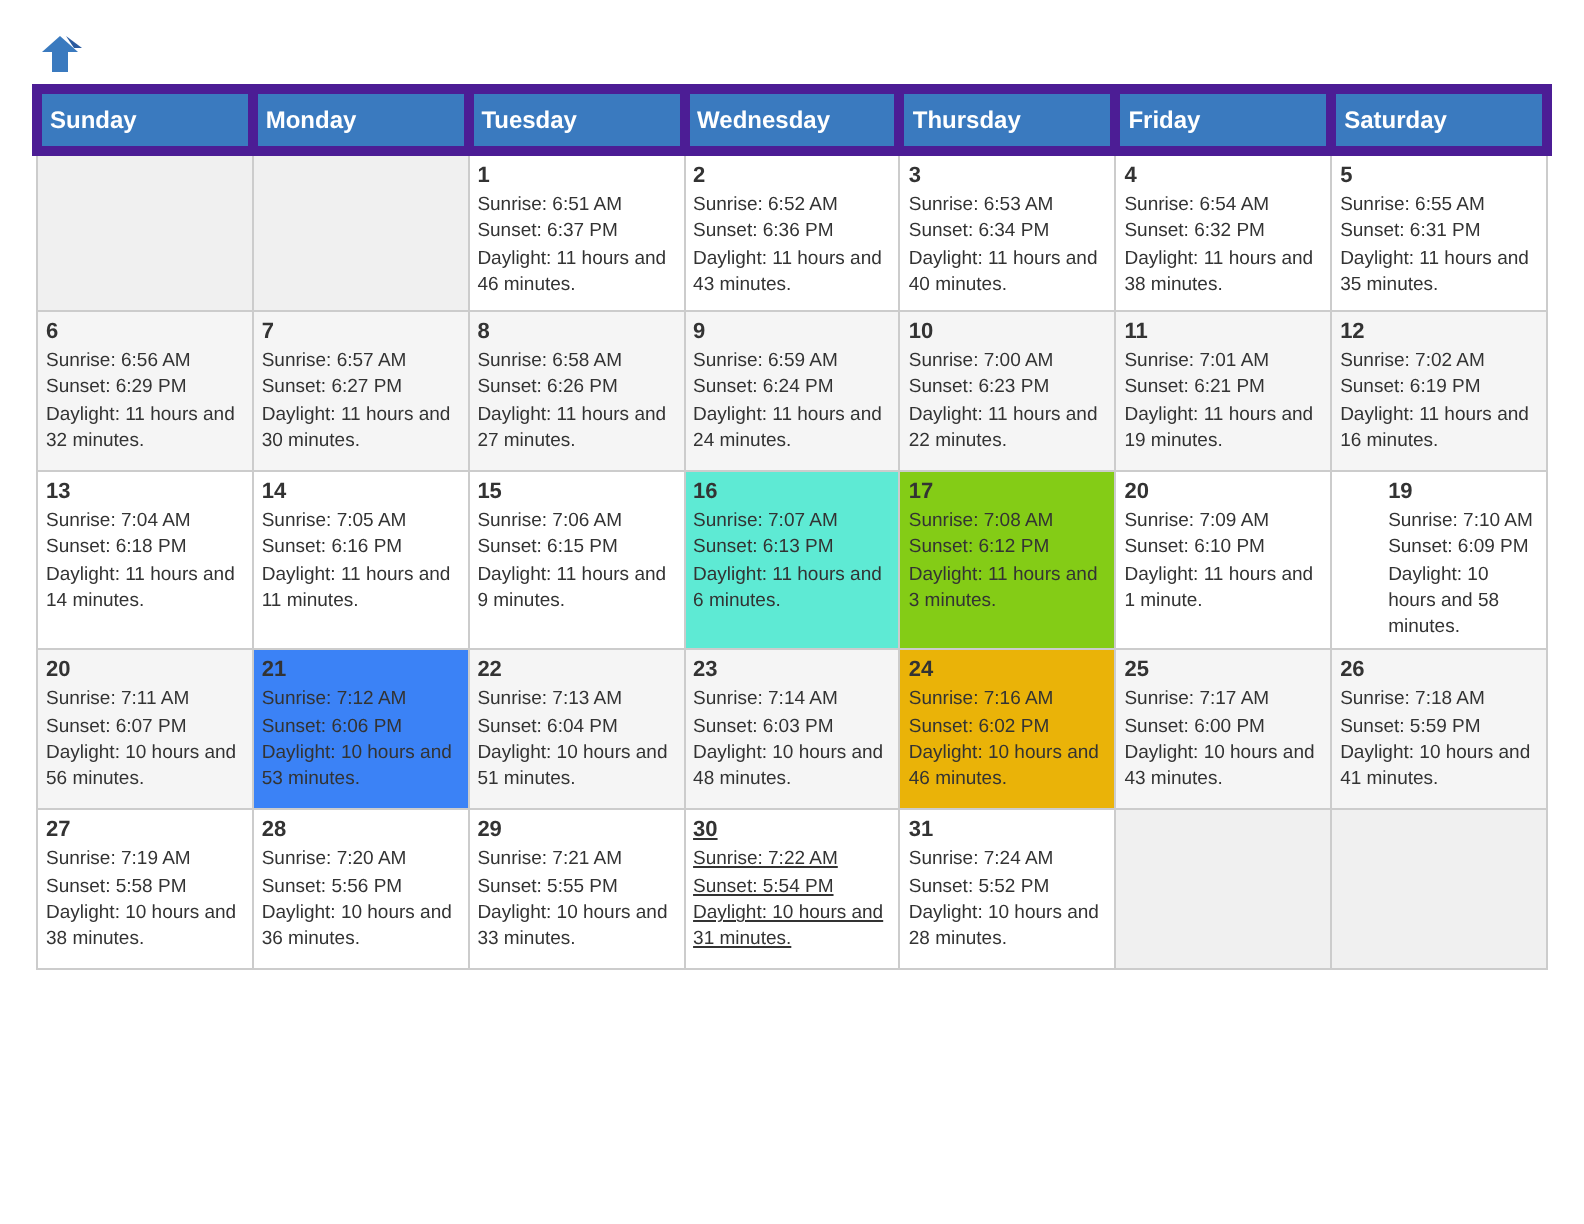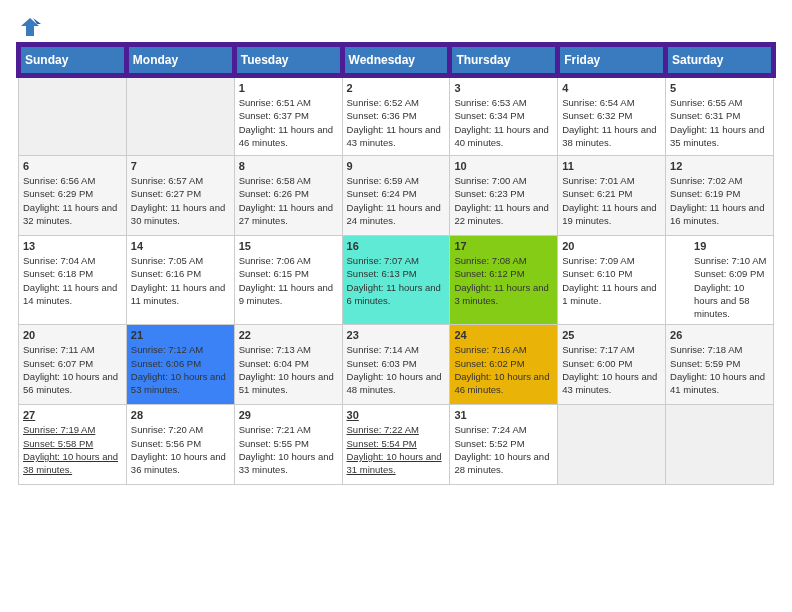--- a/index.html
+++ b/index.html
@@ -140,21 +140,21 @@
       <tr>
         <td style="background: rgb(245, 245, 245);"><span class="day-num">20</span><span class="day-detail">Sunrise: 7:11 AM<br>Sunset: 6:07 PM<br>Daylight: 10 hours and 56 minutes.</span></td>
         <td style="background: #3b82f6;"><span class="day-num">21</span><span class="day-detail">Sunrise: 7:12 AM<br>Sunset: 6:06 PM<br>Daylight: 10 hours and 53 minutes.</span></td>
         <td style="background: rgb(245, 245, 245);"><span class="day-num">22</span><span class="day-detail">Sunrise: 7:13 AM<br>Sunset: 6:04 PM<br>Daylight: 10 hours and 51 minutes.</span></td>
         <td style="background: rgb(245, 245, 245);"><span class="day-num">23</span><span class="day-detail">Sunrise: 7:14 AM<br>Sunset: 6:03 PM<br>Daylight: 10 hours and 48 minutes.</span></td>
         <td style="background: #eab308;"><span class="day-num">24</span><span class="day-detail">Sunrise: 7:16 AM<br>Sunset: 6:02 PM<br>Daylight: 10 hours and 46 minutes.</span></td>
         <td style="background: rgb(245, 245, 245);"><span class="day-num">25</span><span class="day-detail">Sunrise: 7:17 AM<br>Sunset: 6:00 PM<br>Daylight: 10 hours and 43 minutes.</span></td>
         <td style="background: rgb(245, 245, 245);"><span class="day-num">26</span><span class="day-detail">Sunrise: 7:18 AM<br>Sunset: 5:59 PM<br>Daylight: 10 hours and 41 minutes.</span></td>
       </tr>
       <tr>
-        <td style="background: rgb(255, 255, 255); text-decoration: underline;"><span class="day-num">27</span><span class="day-detail">Sunrise: 7:19 AM<br>Sunset: 5:58 PM<br>Daylight: 10 hours and 38 minutes.</span></td>
+        <td style="background: rgb(255, 255, 255);"><span class="day-num">27</span><span class="day-detail">Sunrise: 7:19 AM<br>Sunset: 5:58 PM<br>Daylight: 10 hours and 38 minutes.</span></td>
         <td style="background: rgb(255, 255, 255);"><span class="day-num">28</span><span class="day-detail">Sunrise: 7:20 AM<br>Sunset: 5:56 PM<br>Daylight: 10 hours and 36 minutes.</span></td>
         <td style="background: rgb(255, 255, 255);"><span class="day-num">29</span><span class="day-detail">Sunrise: 7:21 AM<br>Sunset: 5:55 PM<br>Daylight: 10 hours and 33 minutes.</span></td>
         <td style="background: rgb(255, 255, 255); text-decoration: underline;"><span class="day-num">30</span><span class="day-detail">Sunrise: 7:22 AM<br>Sunset: 5:54 PM<br>Daylight: 10 hours and 31 minutes.</span></td>
         <td style="background: rgb(255, 255, 255);"><span class="day-num">31</span><span class="day-detail">Sunrise: 7:24 AM<br>Sunset: 5:52 PM<br>Daylight: 10 hours and 28 minutes.</span></td>
         <td class="empty-cell"></td>
         <td class="empty-cell"></td>
       </tr>
     </tbody>
 </table>
 

